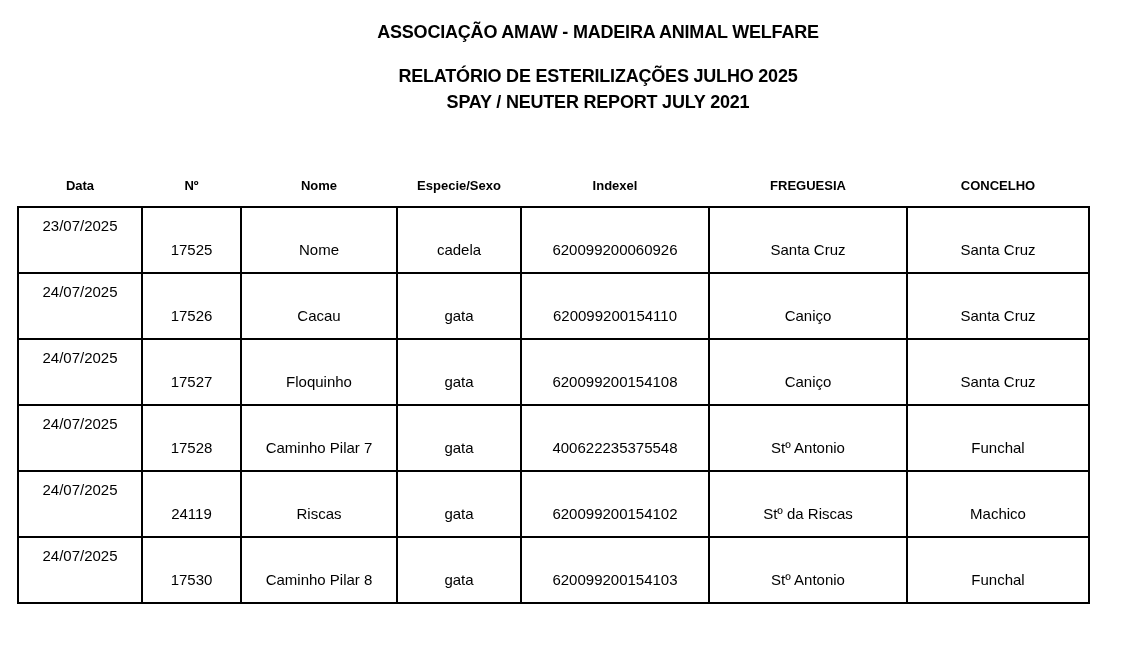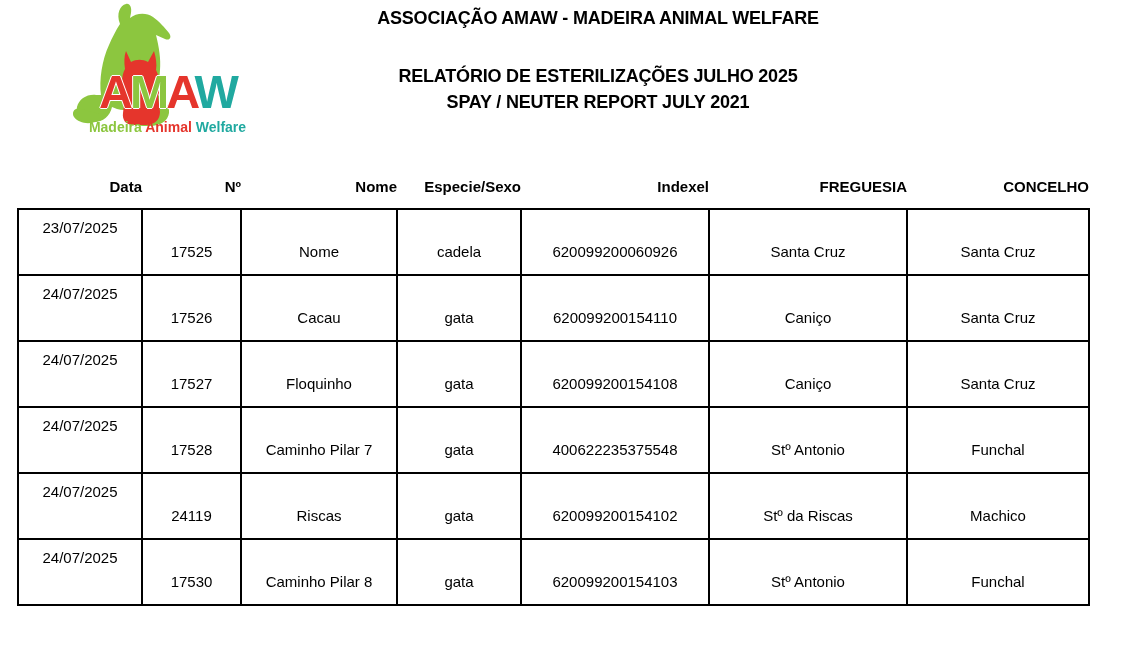--- a/index.html
+++ b/index.html
@@ -14,59 +14,38 @@
   .amaw-word { position:absolute; left:0; right:0; top:66px; text-align:center;
                font-size:47px; font-weight:bold; line-height:1; letter-spacing:-3px;
                text-shadow:1px 0 0 #fff,-1px 0 0 #fff,0 1px 0 #fff,0 -1px 0 #fff; }
   .tagline { position:absolute; left:0; right:0; top:118px; text-align:center;
              font-size:14px; font-weight:bold; line-height:1.1; white-space:pre; }
 
   
   .titles { position:absolute; left:73px; right:0; top:0; text-align:center; }
   .title { position:absolute; left:0; right:0; font-size:18px; font-weight:bold;
            letter-spacing:-0.2px; line-height:20px; }
-  .title-1 { top:8px; }
+  .title-1 { top:22px; }
   .title-2 { top:66px; }
   .title-3 { top:92px; }
 
   
   table { position:absolute; left:17px; top:178px; width:1071px;
           border-collapse:collapse; table-layout:fixed; }
-  th { border:none; font-size:15px; font-weight:bold; text-align:right;
+  th { border:none; font-size:13px; font-weight:bold; text-align:center;
        vertical-align:bottom; height:25px; padding-bottom:13px; }
   td { border:2px solid #000; font-size:15px; text-align:center;
        vertical-align:bottom; height:66px; padding-bottom:14px; }
   td.date-cell { vertical-align:middle; padding-bottom:29px; }
 </style>
 </head>
 <body>
 
 <div class="page">
 
-  <div class="logo">
-    <svg width="195" height="125" viewBox="0 0 195 125">
-
-      <path d="M50,22 C46,12 50,3 56,2 C60,1 62,6 61,11 L60,16
-               C66,11 76,10 83,15 C89,19 95,26 99,31 C102,35 100,39 95,37 L86,33
-               C89,45 91,57 90,68 L88,93 C95,98 100,105 99,111 C98,119 90,124 80,124
-               L73,124 C67,124 63,119 64,113 L65,106 C60,108 53,109 47,107 L42,105
-               C40,114 33,120 24,120 C14,120 5,114 7,105 C9,97 17,92 26,93 L31,93
-               C29,78 32,58 39,43 C42,36 46,28 50,22 Z" fill="#8CC63F"></path>
-
-      <path d="M34,116 C24,123 10,123 4,115 C1,110 5,105 11,107
-               C19,109 28,112 34,112 Z" fill="#8CC63F"></path>
-
-      <path d="M56,49 L61,60 C66,57 73,57 78,60 L84,49
-               C86,56 87,62 86,68 C90,76 91,86 88,94 L90,110
-               C90,118 84,123 76,123 L63,123 C56,123 52,118 53,111 L55,94
-               C51,86 51,74 55,67 C54,61 54,54 56,49 Z" fill="#E5352C"></path>
-    </svg>
-    <div class="amaw-word"><span style="color: rgb(229, 53, 44);">A</span><span style="color: rgb(140, 198, 63);">M</span><span style="color: rgb(229, 53, 44);">A</span><span style="color: rgb(32, 169, 160);">W</span></div>
-    <div class="tagline"><span style="color: rgb(140, 198, 63);">Madeira</span><span style="color: rgb(229, 53, 44);"> Animal</span><span style="color: rgb(32, 169, 160);"> Welfare</span></div>
-  </div>
 
   <div class="titles">
     <div class="title title-1">ASSOCIAÇÃO AMAW - MADEIRA ANIMAL WELFARE</div>
     <div class="title title-2">RELATÓRIO DE ESTERILIZAÇÕES JULHO 2025</div>
     <div class="title title-3">SPAY / NEUTER REPORT JULY 2021</div>
   </div>
 
   <table>
     <colgroup>
       <col style="width:124px">

